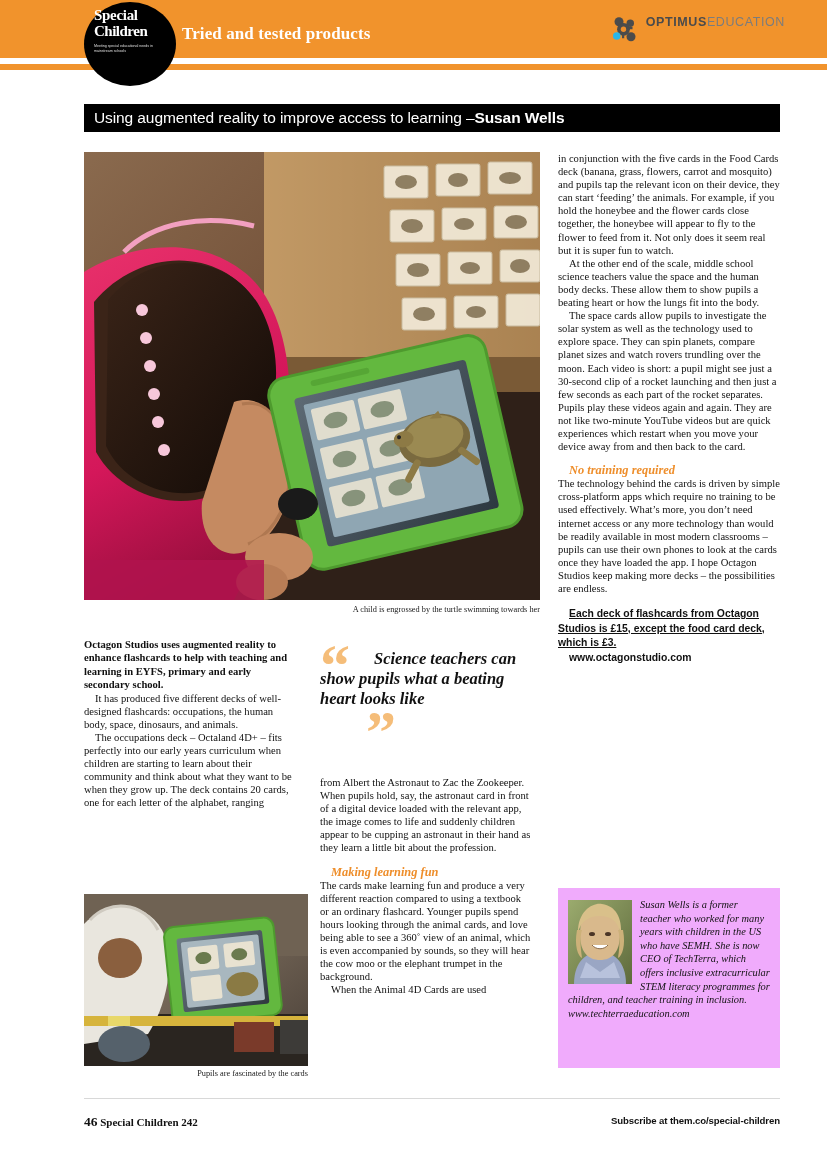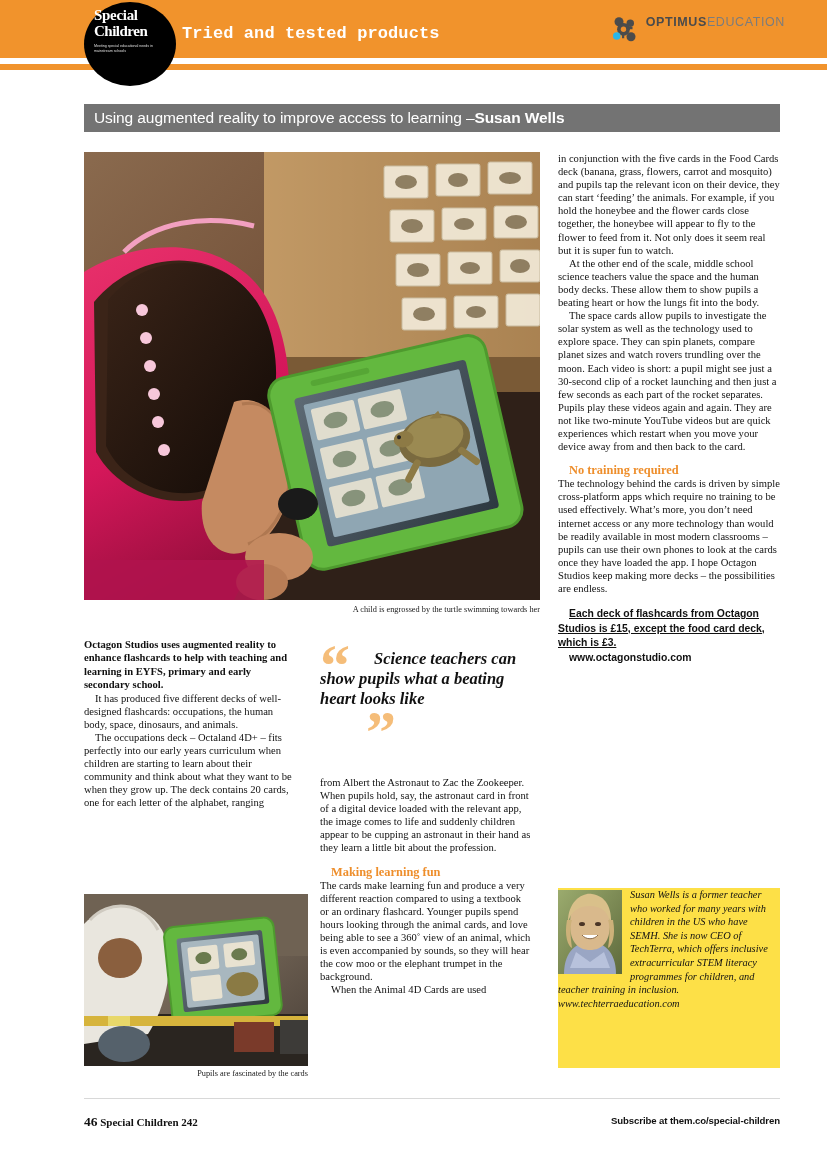--- a/index.html
+++ b/index.html
@@ -76,21 +76,21 @@
     line-height: 5.2px;
     margin-top: 5px;
     color: #ffffff;
     opacity: 0.85;
     width: 62px;
   }
 
   .header-strap {
     position: absolute;
     left: 182px; top: 24px;
-    font-family: Liberation Mono, monospace;
+    font-family: Liberation Serif, serif;
     font-weight: bold;
     font-size: 17px;
     color: #ffffff;
     letter-spacing: 0.1px;
     z-index: 4;
   }
 
   
   .optimus {
     position: absolute;
@@ -107,21 +107,21 @@
     letter-spacing: 0.6px;
   }
   .optimus-word .b { color: #4b4b4b; font-weight: bold; }
   .optimus-word .l { color: #7c7c7c; font-weight: normal; }
 
   
   .title-bar {
     position: absolute;
     left: 84px; top: 104px;
     width: 696px; height: 28px;
-    background: #737373;
+    background: #000000;
     display: flex;
     align-items: center;
   }
   .title-bar span {
     font-family: "Liberation Sans", sans-serif;
     font-size: 15.5px;
     color: #ffffff;
     padding-left: 10px;
     letter-spacing: -0.1px;
   }
@@ -156,20 +156,21 @@
   .col p { margin: 0; text-indent: 11px; }
   .col p.noindent { text-indent: 0; }
   .col p.lead { font-weight: bold; text-indent: 0; line-height: 13.4px; }
 
   .col-left { left: 84px; top: 638px; width: 212px; }
   .col-mid  { left: 320px; top: 776px; width: 212px; }
   .col-right{ left: 558px; top: 152px; width: 222px; }
 
   .subhead {
     font-family: "Liberation Serif", serif;
+    font-style: italic;
     font-weight: bold;
     font-size: 12.4px;
     color: #ee8e2b;
     margin: 0 0 2px 0;
     text-indent: 0;
   }
 
   .boldblock {
     font-family: "Liberation Sans", sans-serif;
     font-weight: bold;
@@ -228,22 +229,23 @@
     width: 224px; height: 172px;
     overflow: hidden;
     background: #3a3a3a;
   }
 
   
   .biobox {
     position: absolute;
     left: 558px; top: 888px;
     width: 222px; height: 180px;
-    background: #fde047;
+    background: #f0abfc;
     box-sizing: border-box;
+    padding: 10px;
   }
   .bio-photo {
     float: left;
     width: 64px; height: 84px;
     margin: 2px 8px 2px 0;
     overflow: hidden;
     background: #7f6a4a;
   }
   .bio-text {
     font-family: "Liberation Serif", serif;

